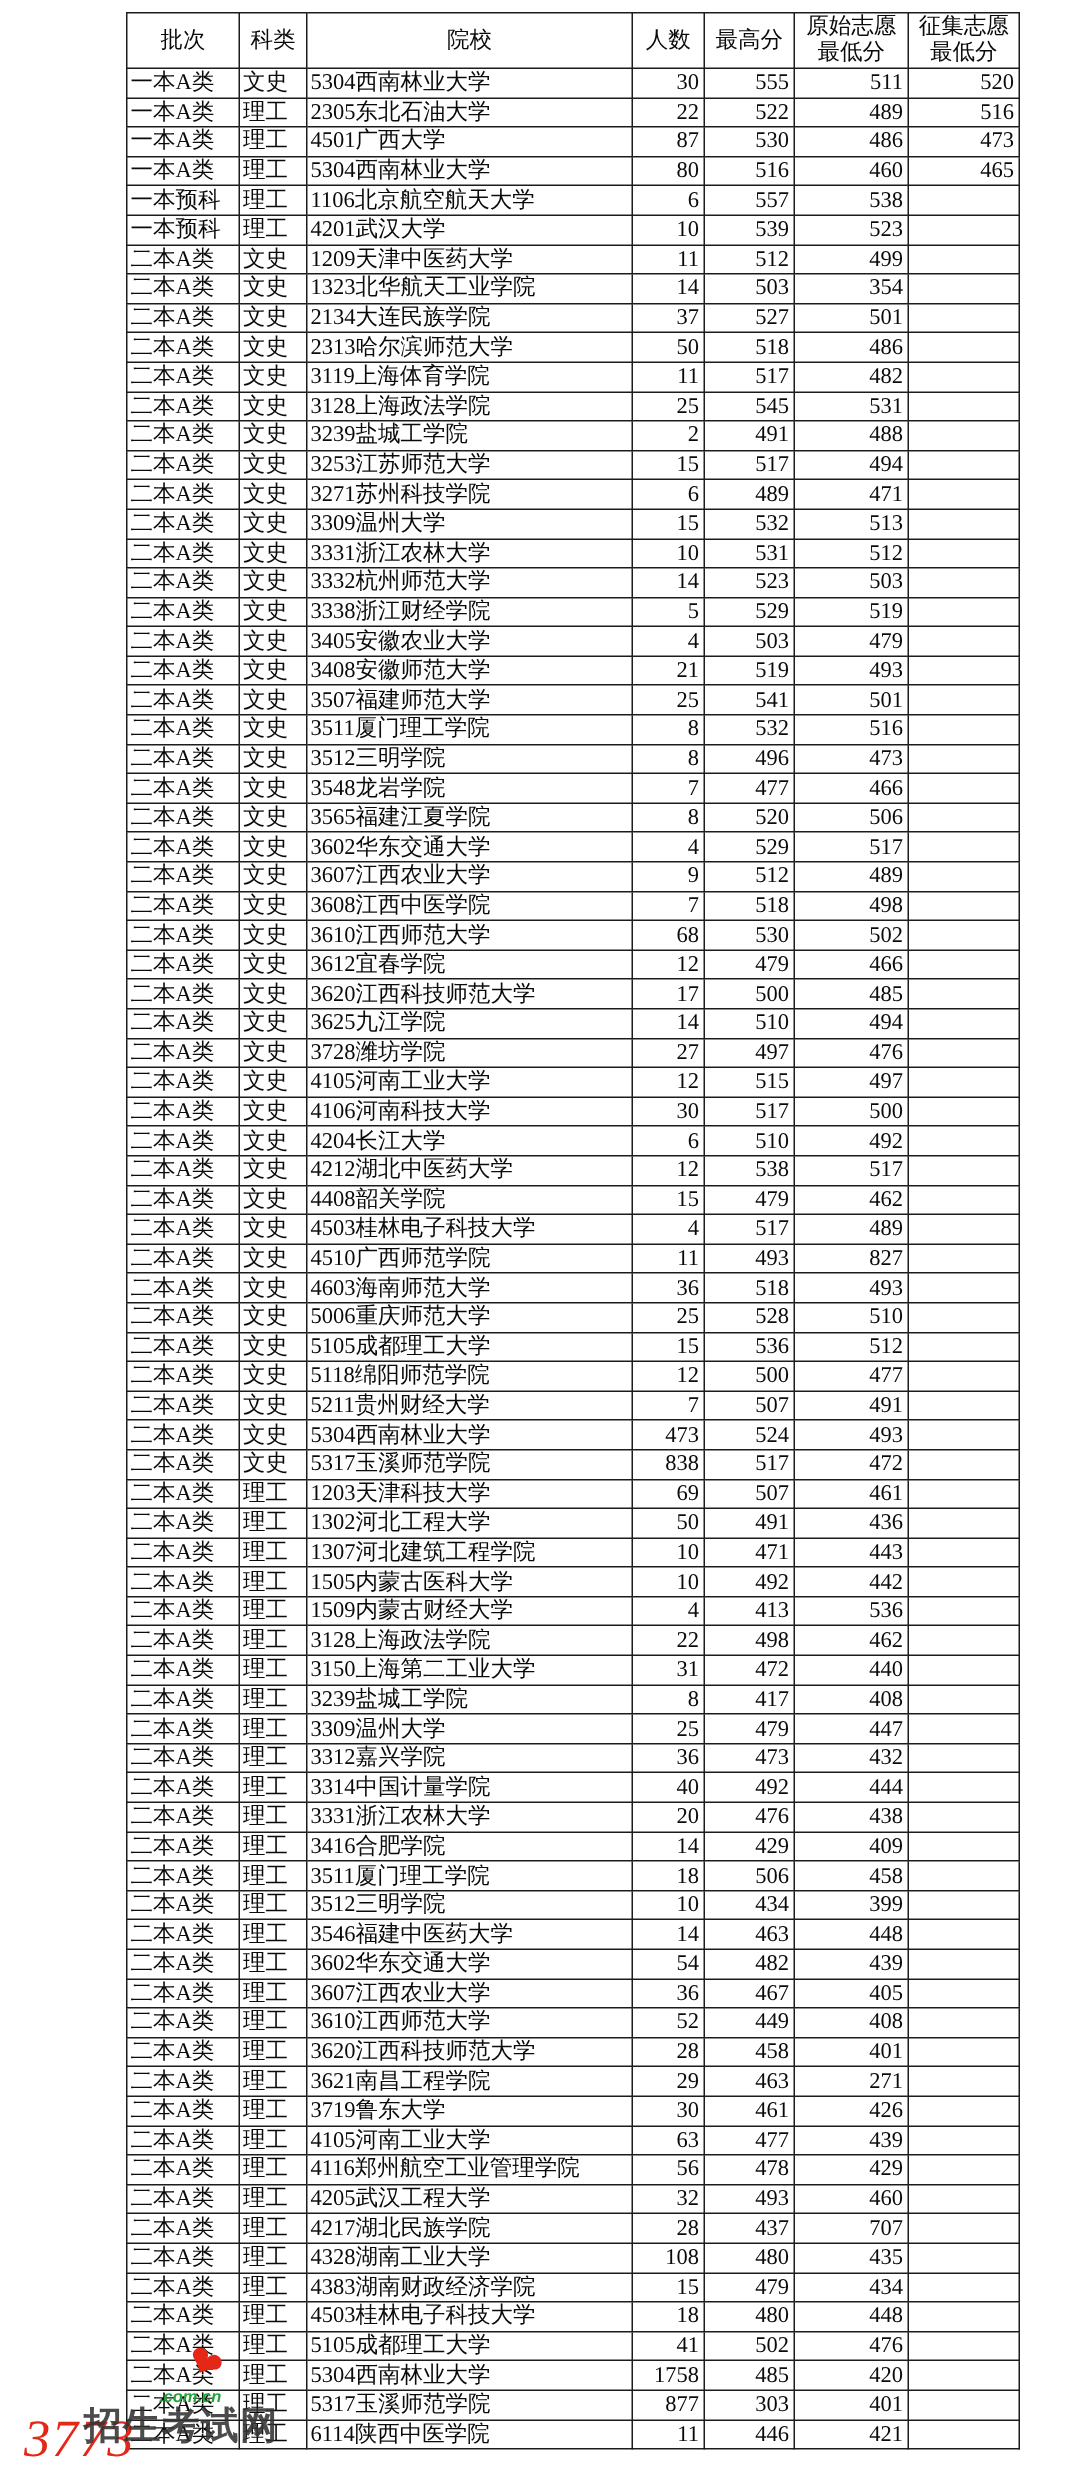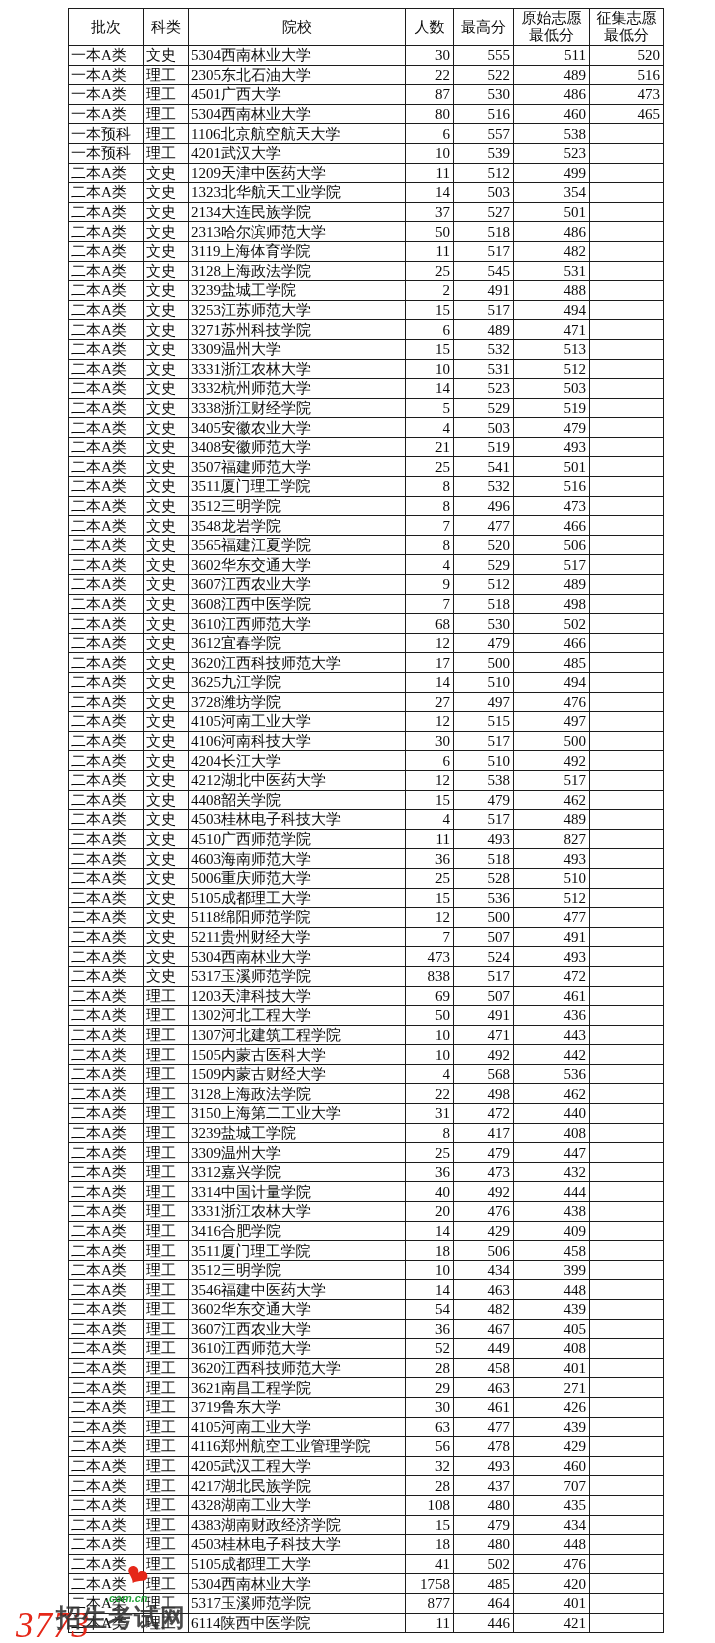--- a/index.html
+++ b/index.html
@@ -1,20 +1,20 @@
 <!DOCTYPE html>
 <html><head>
 <meta charset="utf-8">
 <style>
   html,body{margin:0;padding:0;}
   body{
     width:715px;height:1643px;position:relative;background:#ffffff;
     font-family:"Liberation Serif", serif;color:#0a0a0a;overflow:hidden;
   }
-  .sheet{position:absolute;left:68px;top:8px;}
+  .sheet{position:absolute;left:84px;top:8px;}
   table{border-collapse:collapse;table-layout:fixed;width:595px;background:#fff;}
   th,td{
     border:1px solid #1c1c1c;padding:0;overflow:hidden;white-space:nowrap;
     font-size:15px;color:#0a0a0a;
   }
   thead th{
     height:36px;font-weight:normal;text-align:center;vertical-align:middle;
     line-height:17px;font-size:15px;
   }
   tbody td{height:18.6px;vertical-align:middle;line-height:18px;}
@@ -533,21 +533,21 @@
           <td class="r">10</td>
           <td class="r">492</td>
           <td class="r">442</td>
           <td class="r"></td>
         </tr>
         <tr>
           <td class="l">二本A类</td>
           <td class="l">理工</td>
           <td class="l">1509内蒙古财经大学</td>
           <td class="r">4</td>
-          <td class="r">568</td>
+          <td class="r">413</td>
           <td class="r">536</td>
           <td class="r"></td>
         </tr>
         <tr>
           <td class="l">二本A类</td>
           <td class="l">理工</td>
           <td class="l">3128上海政法学院</td>
           <td class="r">22</td>
           <td class="r">498</td>
           <td class="r">462</td>
@@ -776,21 +776,21 @@
           <td class="r">1758</td>
           <td class="r">485</td>
           <td class="r">420</td>
           <td class="r"></td>
         </tr>
         <tr>
           <td class="l">二本A类</td>
           <td class="l">理工</td>
           <td class="l">5317玉溪师范学院</td>
           <td class="r">877</td>
-          <td class="r">464</td>
+          <td class="r">303</td>
           <td class="r">401</td>
           <td class="r"></td>
         </tr>
         <tr>
           <td class="l">二本A类</td>
           <td class="l">理工</td>
           <td class="l">6114陕西中医学院</td>
           <td class="r">11</td>
           <td class="r">446</td>
           <td class="r">421</td>

